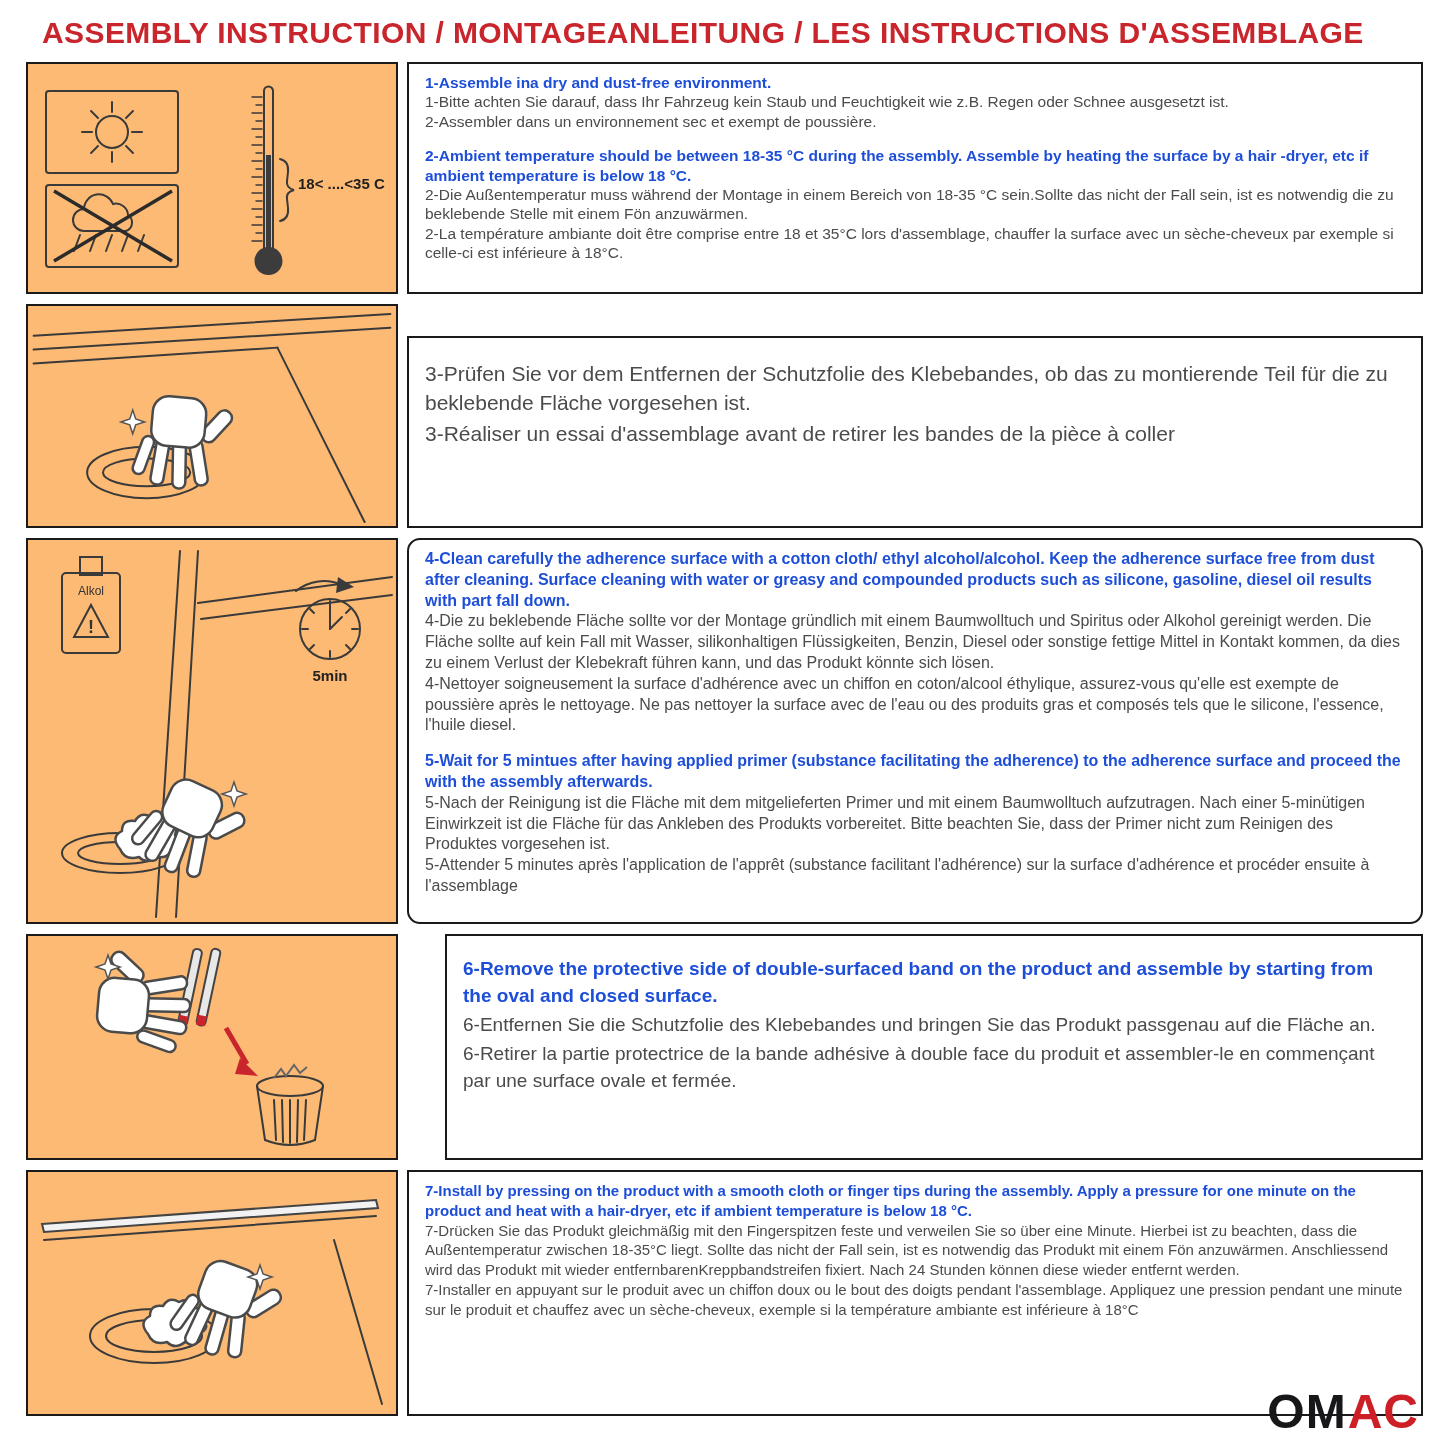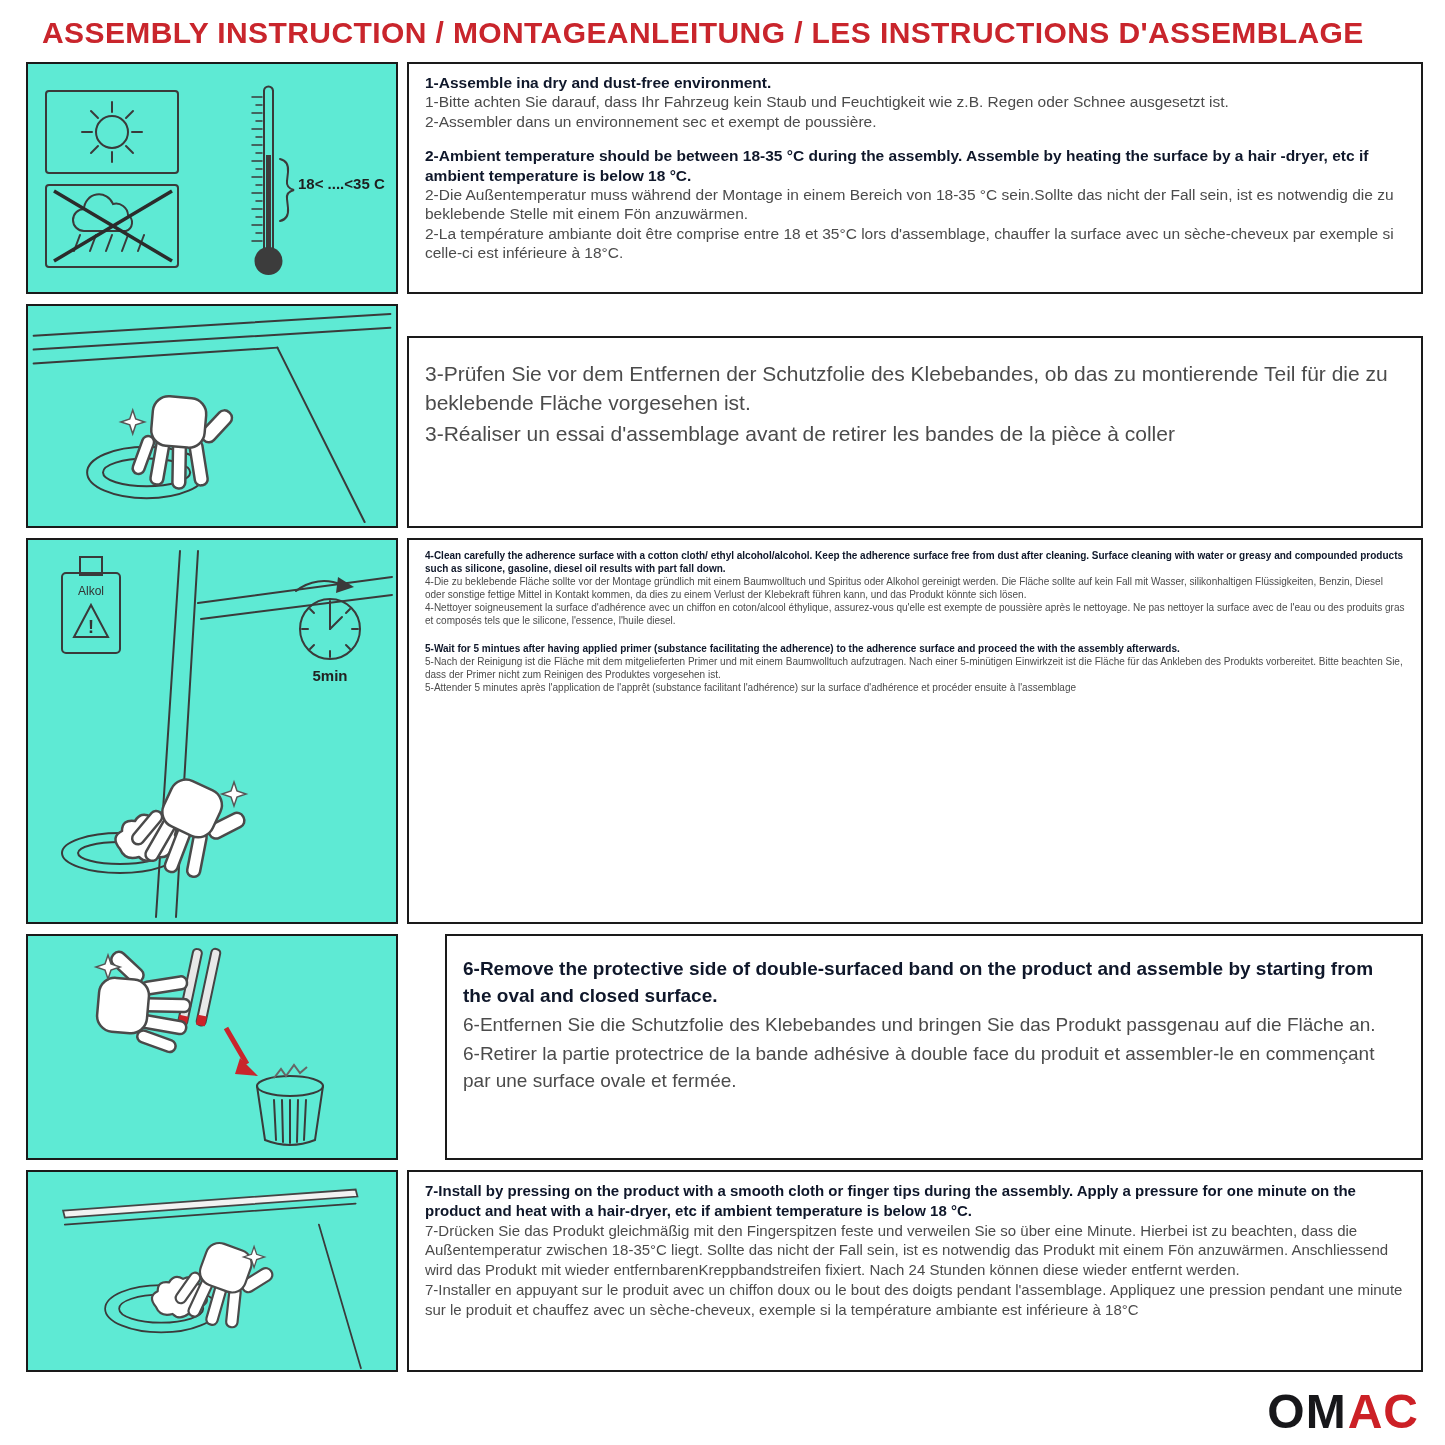--- a/index.html
+++ b/index.html
@@ -15,40 +15,40 @@
   .sheet { padding: 4px 22px 9px 26px; }
   .title {
     color: #c9252c;
     font-weight: 700;
     font-size: 30px;
     letter-spacing: 0.4px;
     margin: 12px 0 12px 16px;
     white-space: nowrap;
   }
   .row { display: flex; align-items: stretch; gap: 9px; margin-bottom: 10px; }
-  .illus { flex: 0 0 372px; border: 2px solid #1a1a1a; background: #5eead4; }
+  .illus { flex: 0 0 372px; border: 2px solid #1a1a1a; background: #fdba74; }
   .illus svg { display: block; width: 100%; height: 100%; }
   .illus text { font-family: "Liberation Sans", "DejaVu Sans", sans-serif; }
   .tcol { flex: 1; display: flex; }
   .textbox { flex: 1; border: 2px solid #1a1a1a; padding: 9px 16px; background: #fff; }
   .row1 { height: 232px; }
   .row2 { height: 224px; }
   .row2 .textbox { margin-top: 32px; padding-top: 22px; }
   .row3 { height: 386px; }
   .row4 { height: 226px; gap: 47px; }
   .row4 .textbox { padding-top: 20px; }
-  .row5 { height: 202px; }
+  .row5 { height: 246px; }
   p { margin: 0; }
-  .en { font-weight: 700; color: #0f172a; }
+  .en { font-weight: 700; color: #1d4ed8; }
   .de, .fr { color: #4b4b4b; }
   .gap { height: 15px; }
   .row1 .textbox { font-size: 15.5px; line-height: 1.25; }
   .row2 .textbox { font-size: 21px;  line-height: 1.38; }
   .row2 .textbox p { margin-bottom: 2px; }
-  .row3 .textbox { font-size: 10px; line-height: 1.3; }
+  .row3 .textbox { font-size: 16px; line-height: 1.3; border-radius: 13px; }
   .row4 .textbox { font-size: 19px;  line-height: 1.42; }
   .row4 .textbox p { margin-bottom: 2px; }
   .row5 .textbox { font-size: 15px;  line-height: 1.32; }
   .logo {
     position: absolute; right: 26px; bottom: 6px;
     font-weight: 800; font-size: 48px; letter-spacing: 1px;
     display: flex; align-items: flex-end;
   }
   .logo .om { color: #17171a; }
   .logo .ac { color: #cc2026; margin-left: 1px; margin-top: 40px; }

